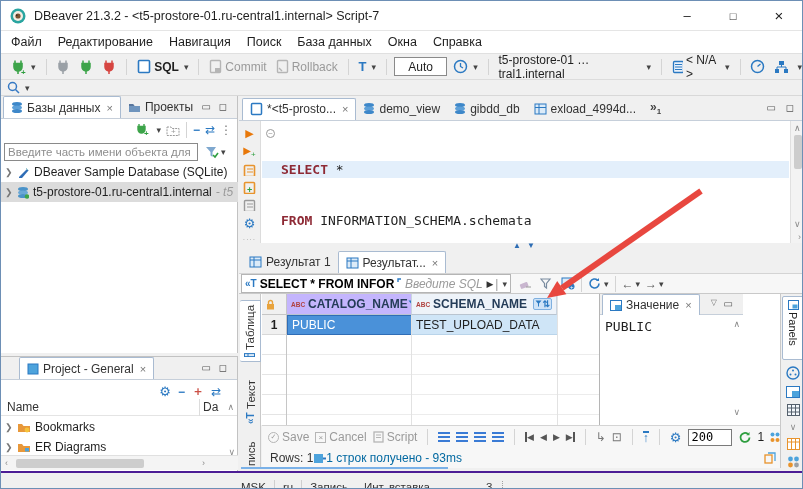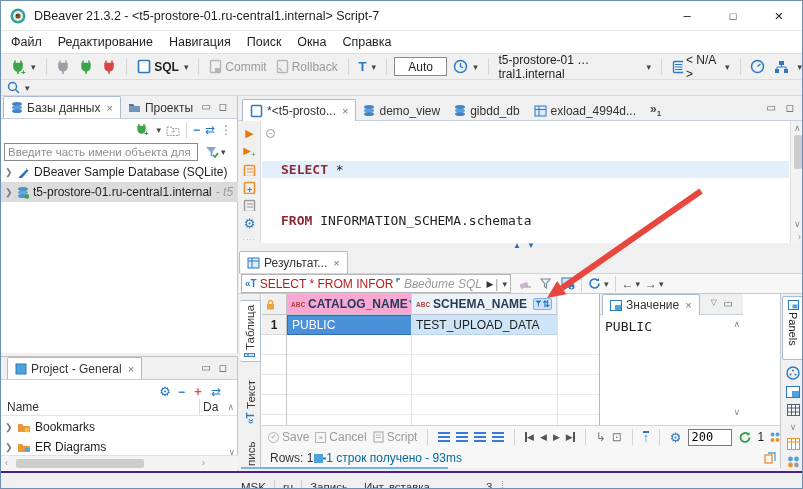--- a/index.html
+++ b/index.html
@@ -18,21 +18,21 @@
   .win-btn{width:46px;height:29px;display:flex;align-items:center;justify-content:center;font-size:13px;color:#222}
   
   .menubar{left:0;top:30px;width:100%;height:22px;background:#fff;display:flex;align-items:center;padding-left:2px}
   .menu-item{padding:0 8px;height:22px;display:flex;align-items:center;font-size:12.5px}
   
   .toolbar{left:0;top:52px;width:100%;height:27px;background:#f0f0f0;border-top:1px solid #e0e0e0;border-bottom:1px solid #dcdcdc;display:flex;align-items:center;padding-left:6px;gap:3px}
   .toolbar2{left:0;top:79px;width:100%;height:16px;background:#f0f0f0;border-bottom:1px solid #d8d8d8;display:flex;align-items:center;padding-left:6px;gap:3px}
   .tbtn{display:inline-flex;align-items:center;gap:3px;padding:1px 3px;border-radius:2px}
   .combo{height:19px;border:1px solid #8a8a8a;background:#fff;display:inline-flex;align-items:center;justify-content:center;padding:8px 8px;font-size:12px}
   
-  .tabrow{display:flex;align-items:flex-end;height:22px}
+  .tabrow{display:flex;align-items:center;height:22px}
   .tab{display:inline-flex;align-items:center;gap:4px;height:21px;padding:0 7px;color:#333;white-space:nowrap}
   .tab.active{background:#fff;border:1px solid #a9bbd1;border-bottom:none;border-radius:2px 2px 0 0;height:22px}
   .tab .x{color:#777;font-size:11px;margin-left:2px}
   .minmax{font-size:10px;color:#555;letter-spacing:2px}
   .tree-row{display:flex;align-items:center;height:20px;gap:4px;padding-left:4px;white-space:nowrap;overflow:hidden}
   .chev{color:#777;font-size:9px;width:8px}
   input.filter{width:194px;height:18px;border:1px solid #8a8a8a;padding:8px 3px;font-size:11.5px;font-family:"Liberation Sans",sans-serif}
   input.filter::placeholder{color:#8e8e8e}
   
   .code{font-family:"DejaVu Sans Mono",monospace;font-size:13px;line-height:17px;white-space:pre}
@@ -71,20 +71,21 @@
       <div class="win-btn" style="font-size:11px">□</div>
       <div class="win-btn" style="font-size:15px">×</div>
     </div>
   </div>
 
   <div class="abs menubar">
     <span class="menu-item">Файл</span>
     <span class="menu-item">Редактирование</span>
     <span class="menu-item">Навигация</span>
     <span class="menu-item">Поиск</span>
+    <span class="menu-item">База данных</span>
     <span class="menu-item">Окна</span>
     <span class="menu-item">Справка</span>
   </div>
 
   <div class="abs toolbar">
     <span class="tbtn">
       <svg width="16" height="16">
           <g stroke="#3da44a" stroke-width="1.6" fill="none">
             <path d="M5 1.5v3M11 1.5v3"></path>
             <path d="M4 4.5h8v3.5a4 4 0 0 1-8 0z" fill="#3da44a"></path>
@@ -267,21 +268,21 @@
           </svg>
         <span>t5-prostore-01.ru-central1.internal</span>
         <span class="gray" style="font-style:italic">- t5</span>
       </div>
     </div>
   </div>
 
   <div class="abs" style="left:0;top:355px;width:237px;height:115px;background:#fff;border-right:1px solid #c2c2c2;border-top:1px solid #c2c2c2">
     <div class="abs" style="left:0;top:0;width:100%;height:23px;background:#f0f0f0;border-bottom:1px solid #c6cfda">
       <div class="tabrow">
-        <span class="tab active" style="margin-left:6px">
+        <span class="tab active" style="margin-left:18px">
           <svg width="12" height="12">
               <rect x="1" y="1" width="10" height="10" fill="#4da3dc" stroke="#2b79c2"></rect>
             </svg>
           <span>Project - General</span>
           <span class="x">×</span>
         </span>
       </div>
       <span class="abs minmax" style="right:24px;top:5px">▭</span>
       <span class="abs minmax" style="right:8px;top:5px">◻</span>
     </div>
@@ -399,35 +400,42 @@
     <span class="abs arr" style="right:3px;bottom:1px">›</span>
   </div>
 
   <div class="abs" style="left:238px;top:242px;width:565px;height:8px;background:#f0f0f0">
     <span class="abs" style="left:274px;top:-2px;color:#2e6db4;font-size:8px">▲</span>
     <span class="abs" style="left:288px;top:-2px;color:#2e6db4;font-size:8px">▼</span>
   </div>
 
   <div class="abs" style="left:238px;top:250px;width:565px;height:22px;background:#f0f0f0">
     <div class="tabrow">
+      <span class="tab" style="margin-left:3px">
+        <svg width="13" height="12">
+            <rect x="1" y="1" width="11" height="10" fill="#dcebf8" stroke="#2b79c2"></rect>
+            <path d="M1 4h11M5 1v10" stroke="#2b79c2"></path>
+          </svg>
+        <span>Результат 1</span>
+      </span>
       <span class="tab active">
         <svg width="13" height="12">
             <rect x="1" y="1" width="11" height="10" fill="#dcebf8" stroke="#2b79c2"></rect>
             <path d="M1 4h11M5 1v10" stroke="#2b79c2"></path>
           </svg>
         <span>Результат...</span>
         <span class="x">×</span>
       </span>
     </div>
   </div>
 
   <div class="abs row" style="left:238px;top:272px;width:565px;height:21px;background:#f7f7f7;border-top:1px solid #d4d4d4;border-bottom:1px solid #c9c9c9">
     <div class="row" style="height:19px;margin-left:2px;width:270px;background:#fff;border:1px solid #b5b5b5;padding:0 3px">
       <span style="color:#2b79c2;font-size:10px;font-weight:bold">«T</span>
-      <span style="color:#b91c1c;font-weight:normal;margin-left:3px;white-space:nowrap">SELECT * FROM INFOR</span>
+      <span style="color:#000000;font-weight:bold;margin-left:3px;white-space:nowrap">SELECT * FROM INFOR</span>
       <svg width="11" height="11" style="margin:0 3px">
           <path d="M1 4V1h3M10 7v3H7" stroke="#2b79c2" stroke-width="1.4" fill="none"></path>
         </svg>
       <span style="color:#9a9a9a;font-style:italic;white-space:nowrap;overflow:hidden">Введите SQL выражение чтобы</span>
       <span style="margin-left:4px;color:#333;font-size:9px">▶</span>
       <span style="color:#999;margin:0 2px">|</span>
       <span class="dd">▾</span>
     </div>
     <svg width="13" height="12" style="margin-left:8px">
         <rect x="1" y="5" width="8" height="5" rx="1" fill="#c9b6cf" transform="rotate(-20 5 7)"></rect>
@@ -472,21 +480,21 @@
         <span>пись</span>
       </div>
     </div>
 
     <div class="gcell" style="left:23px;top:0;width:25px;height:21px;background:#f0f0f0;border-right:1px solid #c6c6c6;border-bottom:1px solid #c6c6c6">
       <svg width="9" height="11">
           <rect x="1" y="5" width="7" height="5.5" fill="#e8a33d"></rect>
           <path d="M2.5 5V3.5a2 2 0 0 1 4 0V5" stroke="#e8a33d" stroke-width="1.4" fill="none"></path>
         </svg>
     </div>
-    <div class="gcell ghead" style="left:48px;top:0;width:125px;height:21px;background:#f9a8d4">
+    <div class="gcell ghead" style="left:48px;top:0;width:125px;height:21px;background:#c4b5fd">
       <span style="color:#b0413e;font-size:6.5px;font-weight:bold;margin-right:3px">ABC</span>
       <span>CATALOG_NAME</span>
       <span style="margin-left:auto;display:inline-flex;align-items:center">
         <svg width="7" height="8">
             <path d="M0.5 0.5h6L4 3.5V7L3 6V3.5z" fill="#2b79c2"></path>
           </svg>
       </span>
     </div>
     <div class="gcell ghead" style="left:173px;top:0;width:145px;height:21px;background:#eef3f9">
       <span style="color:#b0413e;font-size:6.5px;font-weight:bold;margin-right:3px">ABC</span>

